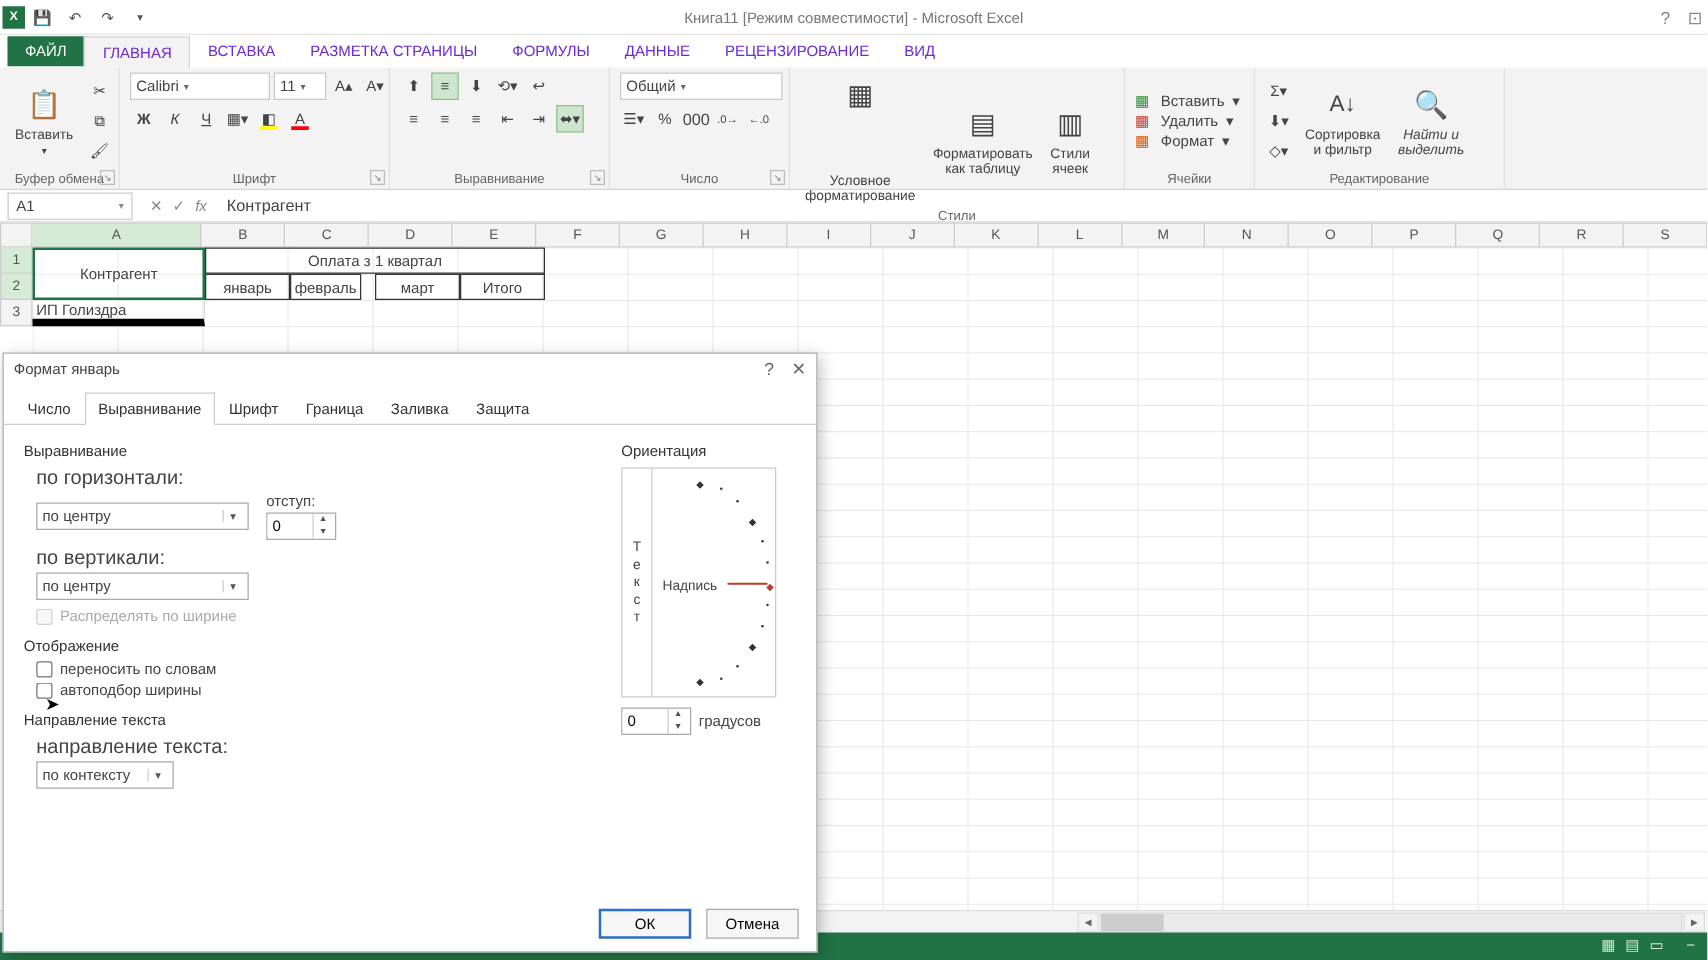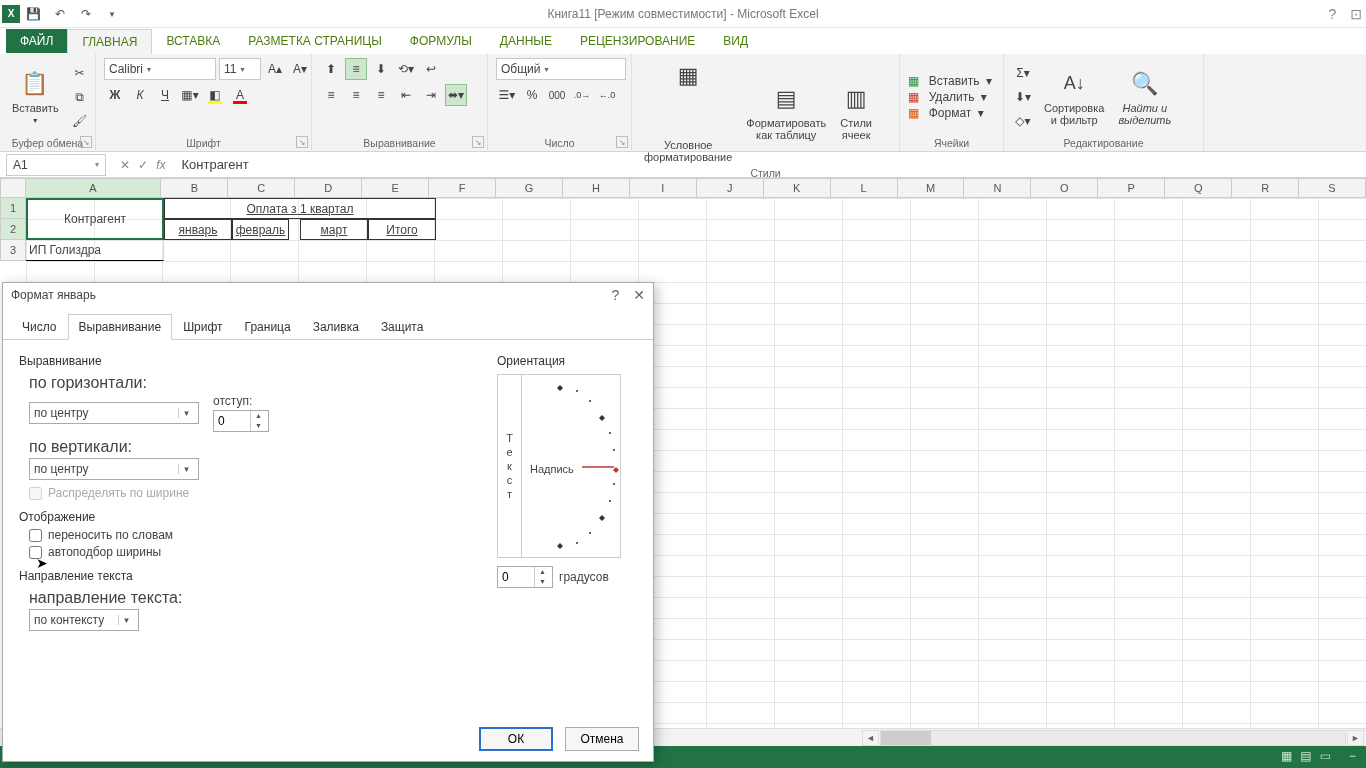--- a/index.html
+++ b/index.html
@@ -9,21 +9,21 @@
 .titlebar { height: 28px; background: #fff; display: flex; align-items: center; position: relative; border-bottom: 1px solid #e5e5e5;}
 .titlebar .excel-icon { width: 18px; height: 18px; background: #217346; color: #fff; font-size: 10px; font-weight: bold; display: flex; align-items: center; justify-content: center; margin: 0 4px 0 2px;}
 .qat { display: flex; gap: 10px; align-items: center; padding-left: 2px;}
 .qat .qicon { width: 16px; height: 16px; display:flex; align-items:center; justify-content:center; color:#555;}
 .title-text { position: absolute; left: 50%; transform: translateX(-50%); color: #777; font-size: 12px;}
 .winctrls { position: absolute; right: 4px; display: flex; gap: 14px; color: #888; font-size: 14px;}
 
 
 .ribbon-tabs { height: 26px; display: flex; align-items: center; padding-left: 6px; background:#fff;}
 .file-tab { background: #217346; color: #fff; padding: 5px 14px; font-size: 12px;}
-.rtab { padding: 5px 14px; font-size: 12px; color: #4d7c0f; cursor: pointer;}
+.rtab { padding: 5px 14px; font-size: 12px; color: #6d28d9; cursor: pointer;}
 .rtab.active { background: #f3f3f3; border: 1px solid #d4d4d4; border-bottom: none;}
 
 
 .ribbon { height: 98px; background: #f3f3f3; border-bottom: 1px solid #d4d4d4; display: flex; }
 .rgroup { border-right: 1px solid #e1e1e1; padding: 4px 8px 2px 8px; display:flex; flex-direction:column; justify-content:space-between; position:relative;}
 .rgroup-label { text-align: center; font-size: 10.5px; color: #666; padding-top:2px;}
 .rgroup-content { display:flex; align-items:center; gap:6px; flex:1;}
 .dialoglauncher { position:absolute; right:3px; bottom:3px; width:12px; height:12px; border:1px solid #bbb; font-size:8px; display:flex; align-items:center; justify-content:center; color:#888;}
 
 .big-btn { display:flex; flex-direction:column; align-items:center; gap:2px; padding:2px 4px; font-size:11px; color:#444;}
@@ -46,22 +46,22 @@
 .col-headers { display:flex; height:20px; background:#f3f3f3;}
 .corner { width:26px; border:1px solid #ccc; background:#f3f3f3;}
 .ch { border:1px solid #ccc; border-left:none; display:flex; align-items:center; justify-content:center; font-size:11px; color:#555;}
 .ch.colA { width:138px; background:#d6ebd6;}
 .ch.std { width:68px;}
 .rows { display:flex;}
 .row-headers { display:flex; flex-direction:column;}
 .rh { width:26px; height:21px; border:1px solid #ccc; border-top:none; background:#f3f3f3; display:flex; align-items:center; justify-content:center; font-size:11px; color:#555;}
 .rh.sel{ background:#d6ebd6;}
 .cells { position:relative;}
-.cell { position:absolute; border-right:1px solid #d9d9d9; border-bottom:1px solid #000000; height:21px; display:flex; align-items:center; justify-content:center; font-size:12px; padding:0 3px;}
-.cell.border { border:1px solid #333;text-decoration:underline;}
+.cell { position:absolute; border-right:1px solid #d9d9d9; border-bottom:6px solid #000000; height:21px; display:flex; align-items:center; justify-content:center; font-size:12px; padding:0 3px;}
+.cell.border { border:1px solid #333;}
 .sel-cell { border:2px solid #217346;}
 
 
 .statusbar { position:absolute; bottom:0; left:0; right:0; height:22px; background:#217346;}
 
 
 .hscroll { position:absolute; bottom:22px; left:0; right:0; height:18px; background:#f3f3f3; border-top:1px solid #ddd;}
 .hscroll .track{ position:absolute; left:880px; right:20px; height:16px; top:1px; background:#eaeaea; border:1px solid #ddd;}
 .hscroll .thumb{ position:absolute; left:0; width:50px; height:14px; background:#cdcdcd; top:0;}
 .hscroll .arrow{ position:absolute; width:17px; height:16px; top:1px; border:1px solid #ddd; display:flex;align-items:center;justify-content:center; font-size:9px; color:#666;}
@@ -201,21 +201,21 @@
 
   <div class="rgroup" style="width:144px;">
     <div class="rgroup-content" style="flex-direction:column; align-items:flex-start; gap:4px;">
       <div class="combo" style="width:130px;">
           <span>Общий</span>
           <span class="dd">▾</span>
         </div>
       <div class="small-row">
         <div class="small-btn">☰▾</div>
         <div class="small-btn">%</div>
-        <div class="small-btn" style="font-size:10px;">000</div>
+        <div class="small-btn" style="font-size:13px;">000</div>
         <div class="small-btn" style="font-size:9px;">.0→</div>
         <div class="small-btn" style="font-size:9px;">←.0</div>
       </div>
     </div>
     <div class="rgroup-label">Число</div>
     <div class="dialoglauncher">↘</div>
   </div>
 
   <div class="rgroup" style="width:268px;">
     <div class="rgroup-content">

